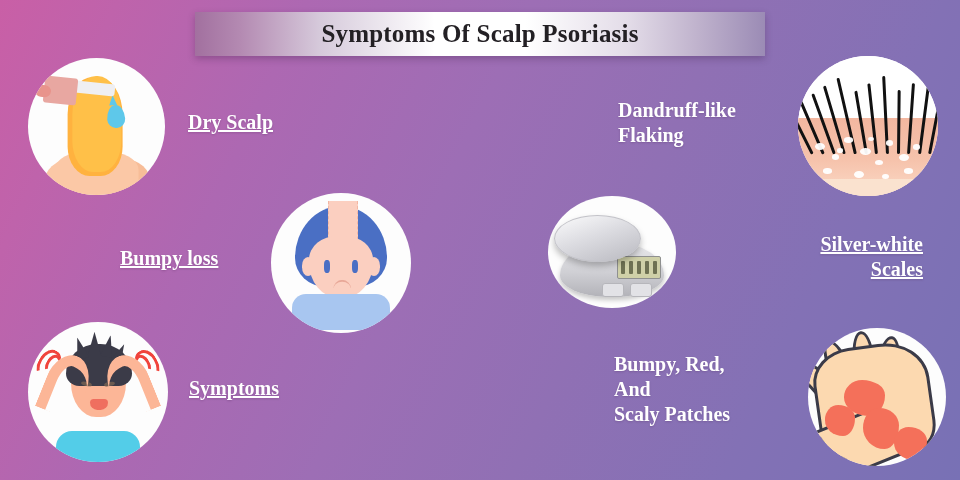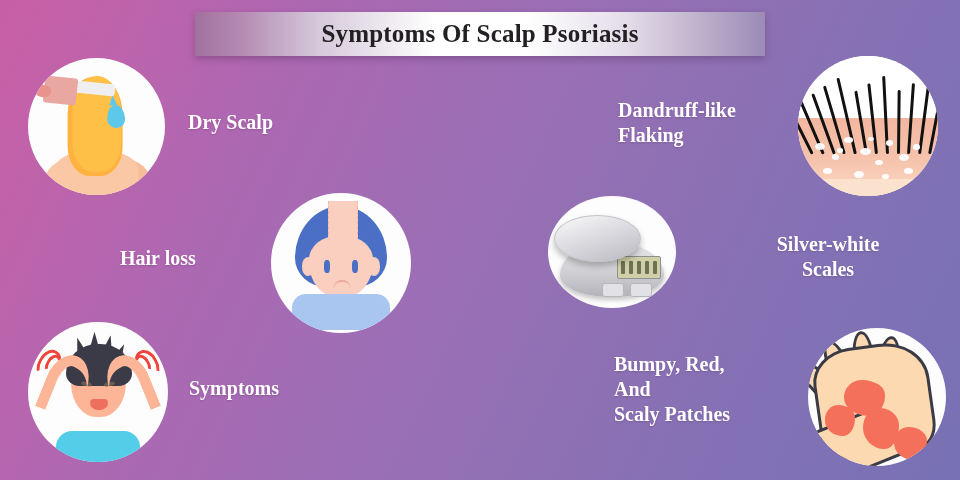--- a/index.html
+++ b/index.html
@@ -47,21 +47,21 @@
   .label {
     position:absolute;
     color:#ffffff;
     font-weight:bold;
     font-size:20px;
     line-height:1.25;
     text-shadow:0 1px 2px rgba(70,30,80,0.25);
     white-space:pre-line;
   }
   .label.right { }
-  .label.left  { text-align:center; }
+  .label.left  { text-align:right;text-decoration:underline; }
 
   
   #c1 { left:28px; top:58px; width:137px; height:137px; }
   .i1-hair { position:absolute; left:49%; top:14%; width:40%; height:72%;
              background:#ffb23f; border-radius:46% 46% 40% 40%/38% 38% 30% 30%;
              transform:translateX(-50%); }
   .i1-hair2{ position:absolute; left:50%; top:13%; width:36%; height:70%;
              background:#ffc048; border-radius:48% 48% 42% 42%/40% 40% 32% 32%;
              transform:translateX(-50%); }
   .i1-body { position:absolute; left:50%; bottom:-2%; width:62%; height:34%;
@@ -222,21 +222,21 @@
   <div class="i2-bald"></div>
   <div class="i2-earL"></div>
   <div class="i2-earR"></div>
   <div class="i2-face"></div>
   <div class="i2-eyeL"></div>
   <div class="i2-eyeR"></div>
   <div class="i2-mouth"></div>
   <div class="i2-neck"></div>
   <div class="i2-shirt"></div>
 </div>
-<div class="label left" id="l2">Hair loss</div>
+<div class="label left" id="l2">Bumpy loss</div>
 
 <div class="circle" id="c3">
   <div class="i3-arc a1"></div>
   <div class="i3-arc a2"></div>
   <div class="i3-arc a3"></div>
   <div class="i3-arc a4"></div>
   <div class="i3-shirt"></div>
   <div class="i3-head"></div>
   <div class="i3-hair"></div>
   <div class="i3-spike s1"></div>

